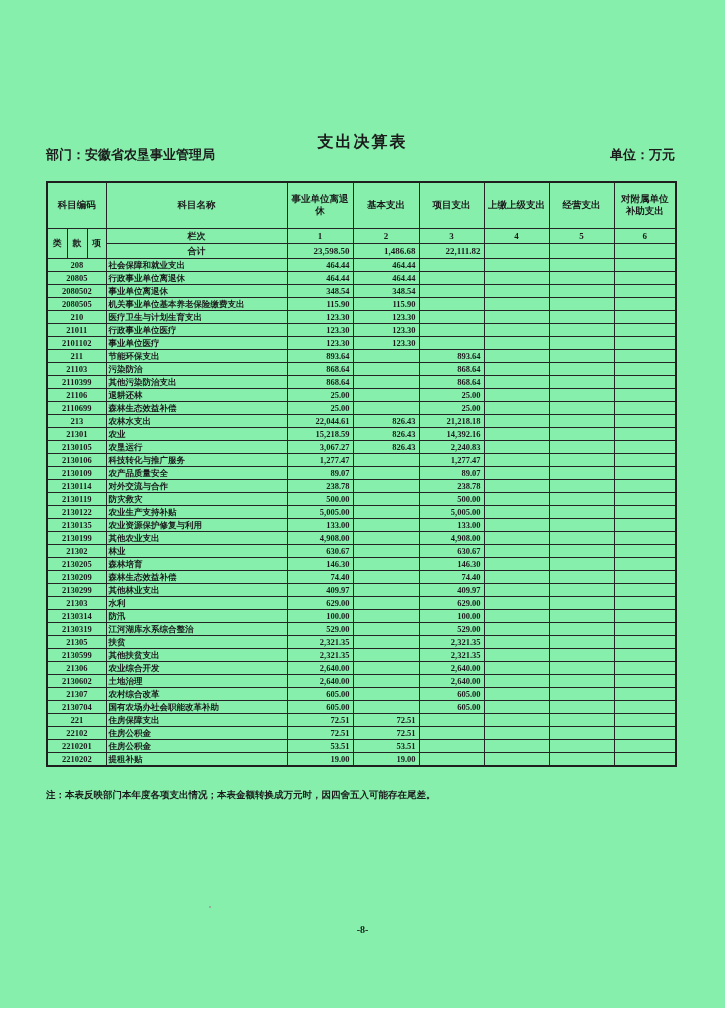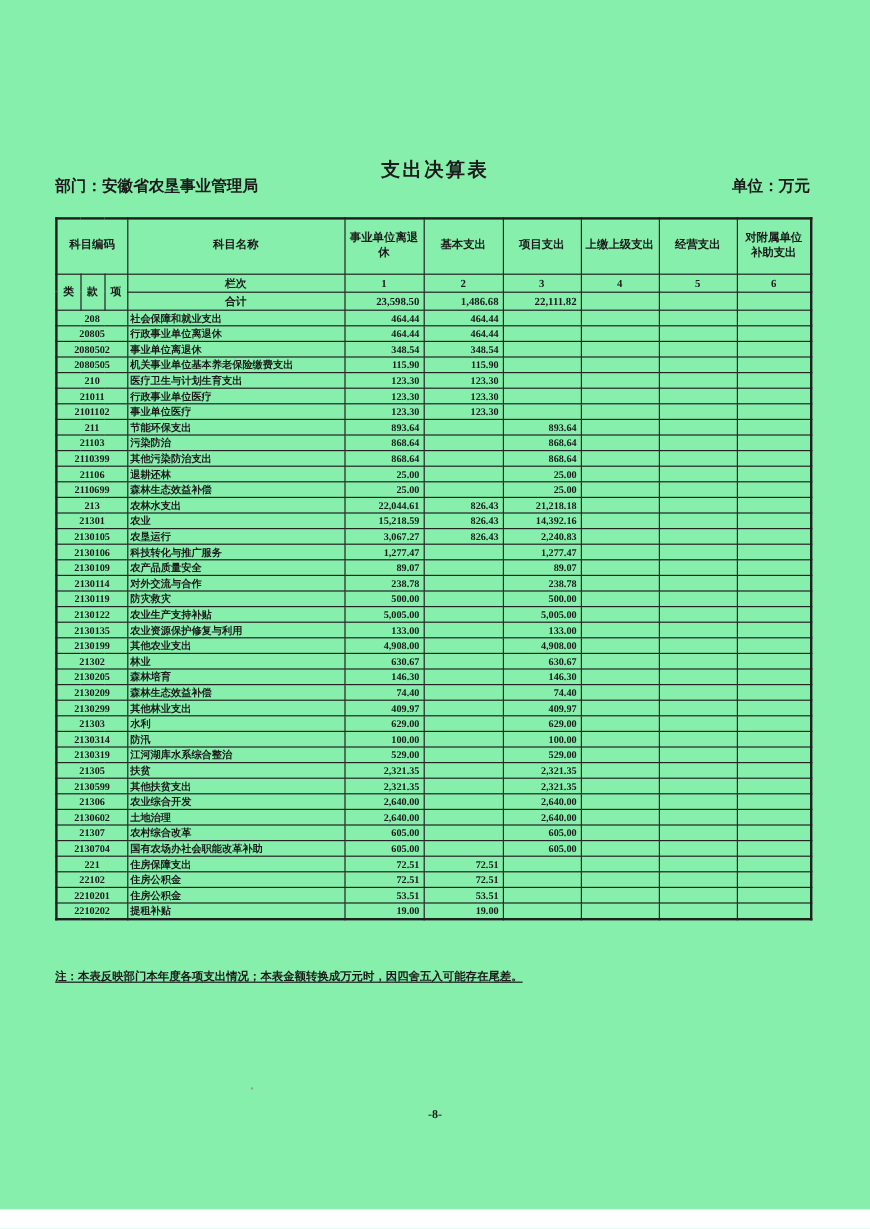--- a/index.html
+++ b/index.html
@@ -74,25 +74,24 @@
     line-height: 12px;
     font-size: 8.5px;
     white-space: nowrap;
   }
   td.code-cell { text-align: center; padding: 0 2px; }
   td.name-cell { text-align: left; padding: 0 2px; font-family: Liberation Serif, serif; }
   td.name-cell.indent { }
   td.num-cell { text-align: right; padding: 0 3px; }
   .note {
     position: absolute;
-    top: 808px; left: 46px;
+    top: 789px; left: 46px;
     width: 640px;
     font-size: 9.5px;
     white-space: nowrap;
-    text-decoration: underline;
   }
   .pageno {
     position: absolute;
     top: 924px; left: 0;
     width: 725px;
     text-align: center;
     font-size: 10px;
   }
   .speck {
     position: absolute;

